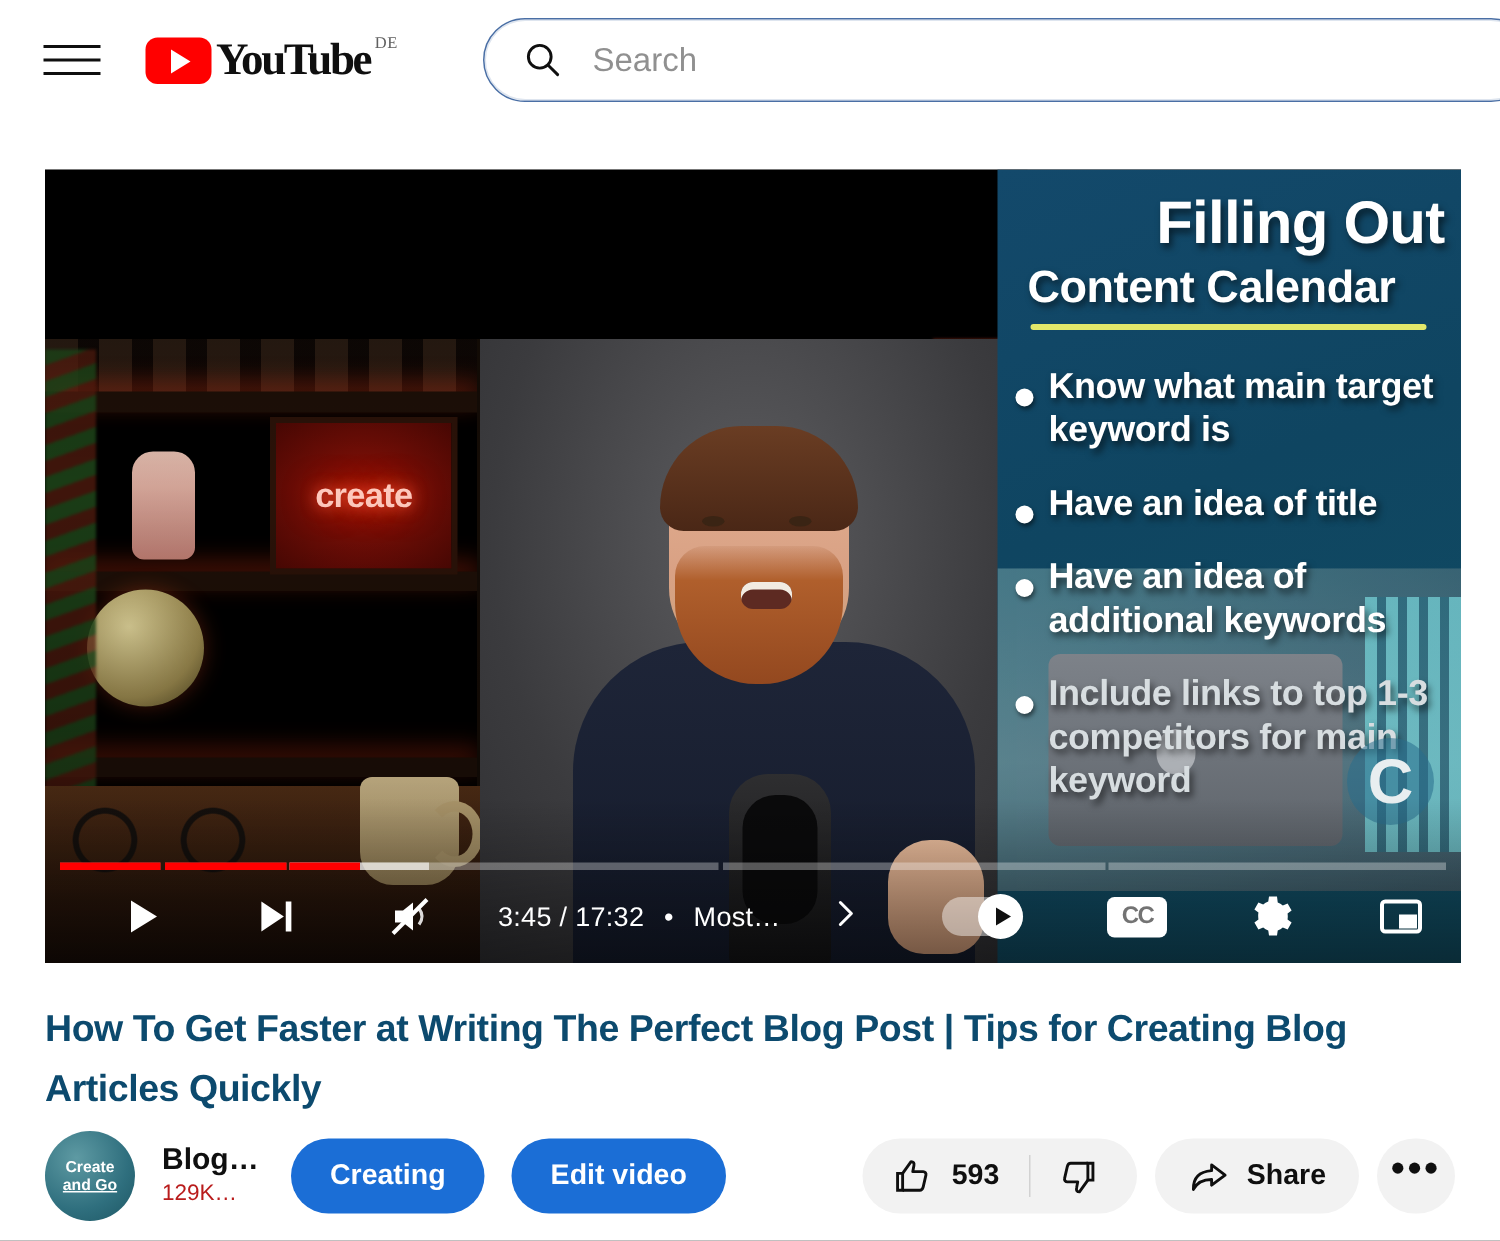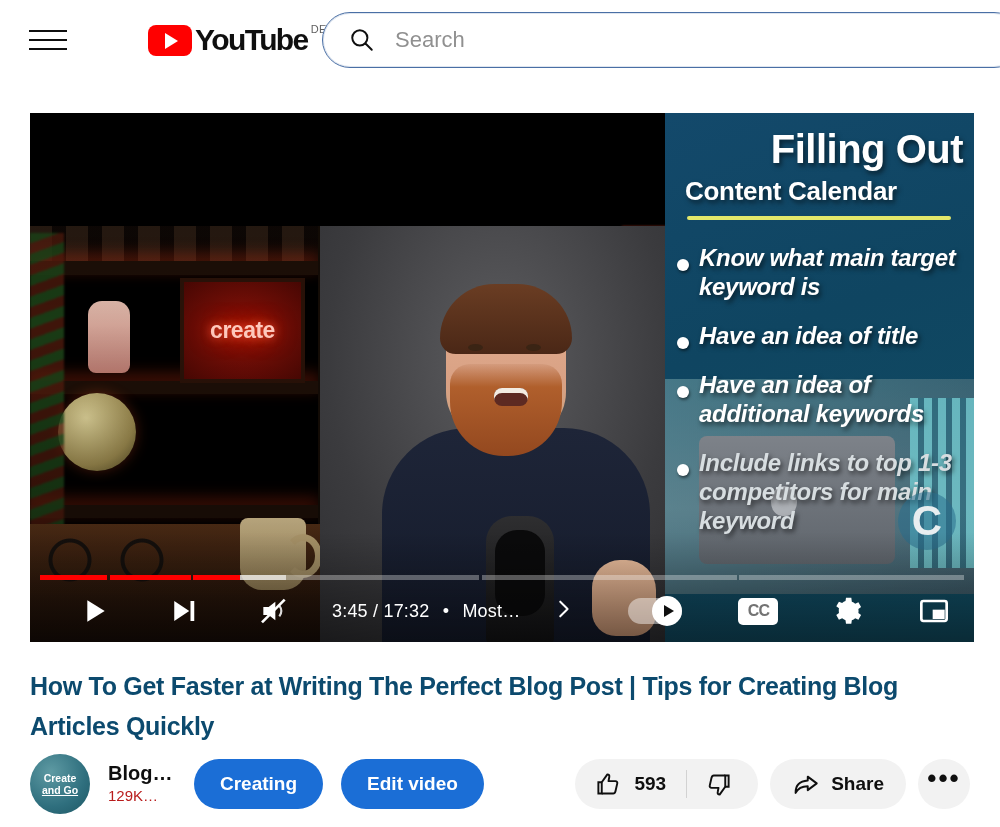--- a/index.html
+++ b/index.html
@@ -21,21 +21,21 @@
     width: 40px; height: 40px;
     margin-left: 28px;
     display: flex; flex-direction: column;
     justify-content: center; align-items: center; gap: 7px;
     cursor: pointer;
   }
   .hamburger span { display: block; width: 38px; height: 2px; background: #0f0f0f; }
 
   .logo-wrap {
     display: flex; align-items: flex-start;
-    margin-left: 80px; cursor: pointer;
+    margin-left: 29px; cursor: pointer; font-family: Liberation Serif, serif;
   }
   .yt-play-box {
     width: 44px; height: 31px; background: #ff0000;
     border-radius: 8px; display: flex;
     align-items: center; justify-content: center;
     margin-top: 3px;
   }
   .yt-play-tri {
     width: 0; height: 0;
     border-top: 8px solid transparent;
@@ -241,40 +241,39 @@
   }
   .slide-title {
     position: absolute; left: 18px; top: 14px; width: 280px;
     color: #ffffff; font-weight: bold; font-size: 40px; line-height: 44px;
     text-shadow: 2px 3px 5px rgba(0,0,0,.55);
     letter-spacing: -.5px;
     text-align: right;
   }
   .slide-sub {
     position: absolute; left: 20px; top: 64px; width: 280px;
-    color: #ffffff; font-weight: bold; font-size: 26px; line-height: 29px;
+    color: #ffffff; font-weight: bold; font-size: 30px; line-height: 29px;
     text-shadow: 2px 3px 5px rgba(0,0,0,.55);
     letter-spacing: -.3px;
   }
   .slide-rule {
     position: absolute; left: 22px; top: 103px; width: 264px; height: 4px;
     background: #e3e86a; border-radius: 2px;
   }
   .bullets { position: absolute; left: 4px; top: 130px; width: 305px; }
   .bullet { position: relative; padding-left: 30px; margin-bottom: 20px; }
   .bullet .dot {
     position: absolute; left: 8px; top: 16px;
     width: 12px; height: 12px; border-radius: 50%;
     background: #ffffff; box-shadow: 1px 2px 3px rgba(0,0,0,.5);
   }
   .bullet .btext {
     color: #ffffff; font-weight: bold; font-size: 24px; line-height: 29px;
     text-shadow: 2px 3px 5px rgba(0,0,0,.6);
     letter-spacing: -.3px;
-    font-style: italic;
   }
   .bullet.dim .btext { color: #d7dde0; }
   .c-watermark {
     position: absolute; right: 18px; bottom: 92px;
     width: 58px; height: 58px; border-radius: 50%;
     background: rgba(40,110,140,.55);
     display: flex; align-items: center; justify-content: center;
     color: #e8eef0; font-size: 42px; font-weight: bold; line-height: 1;
   }
 

